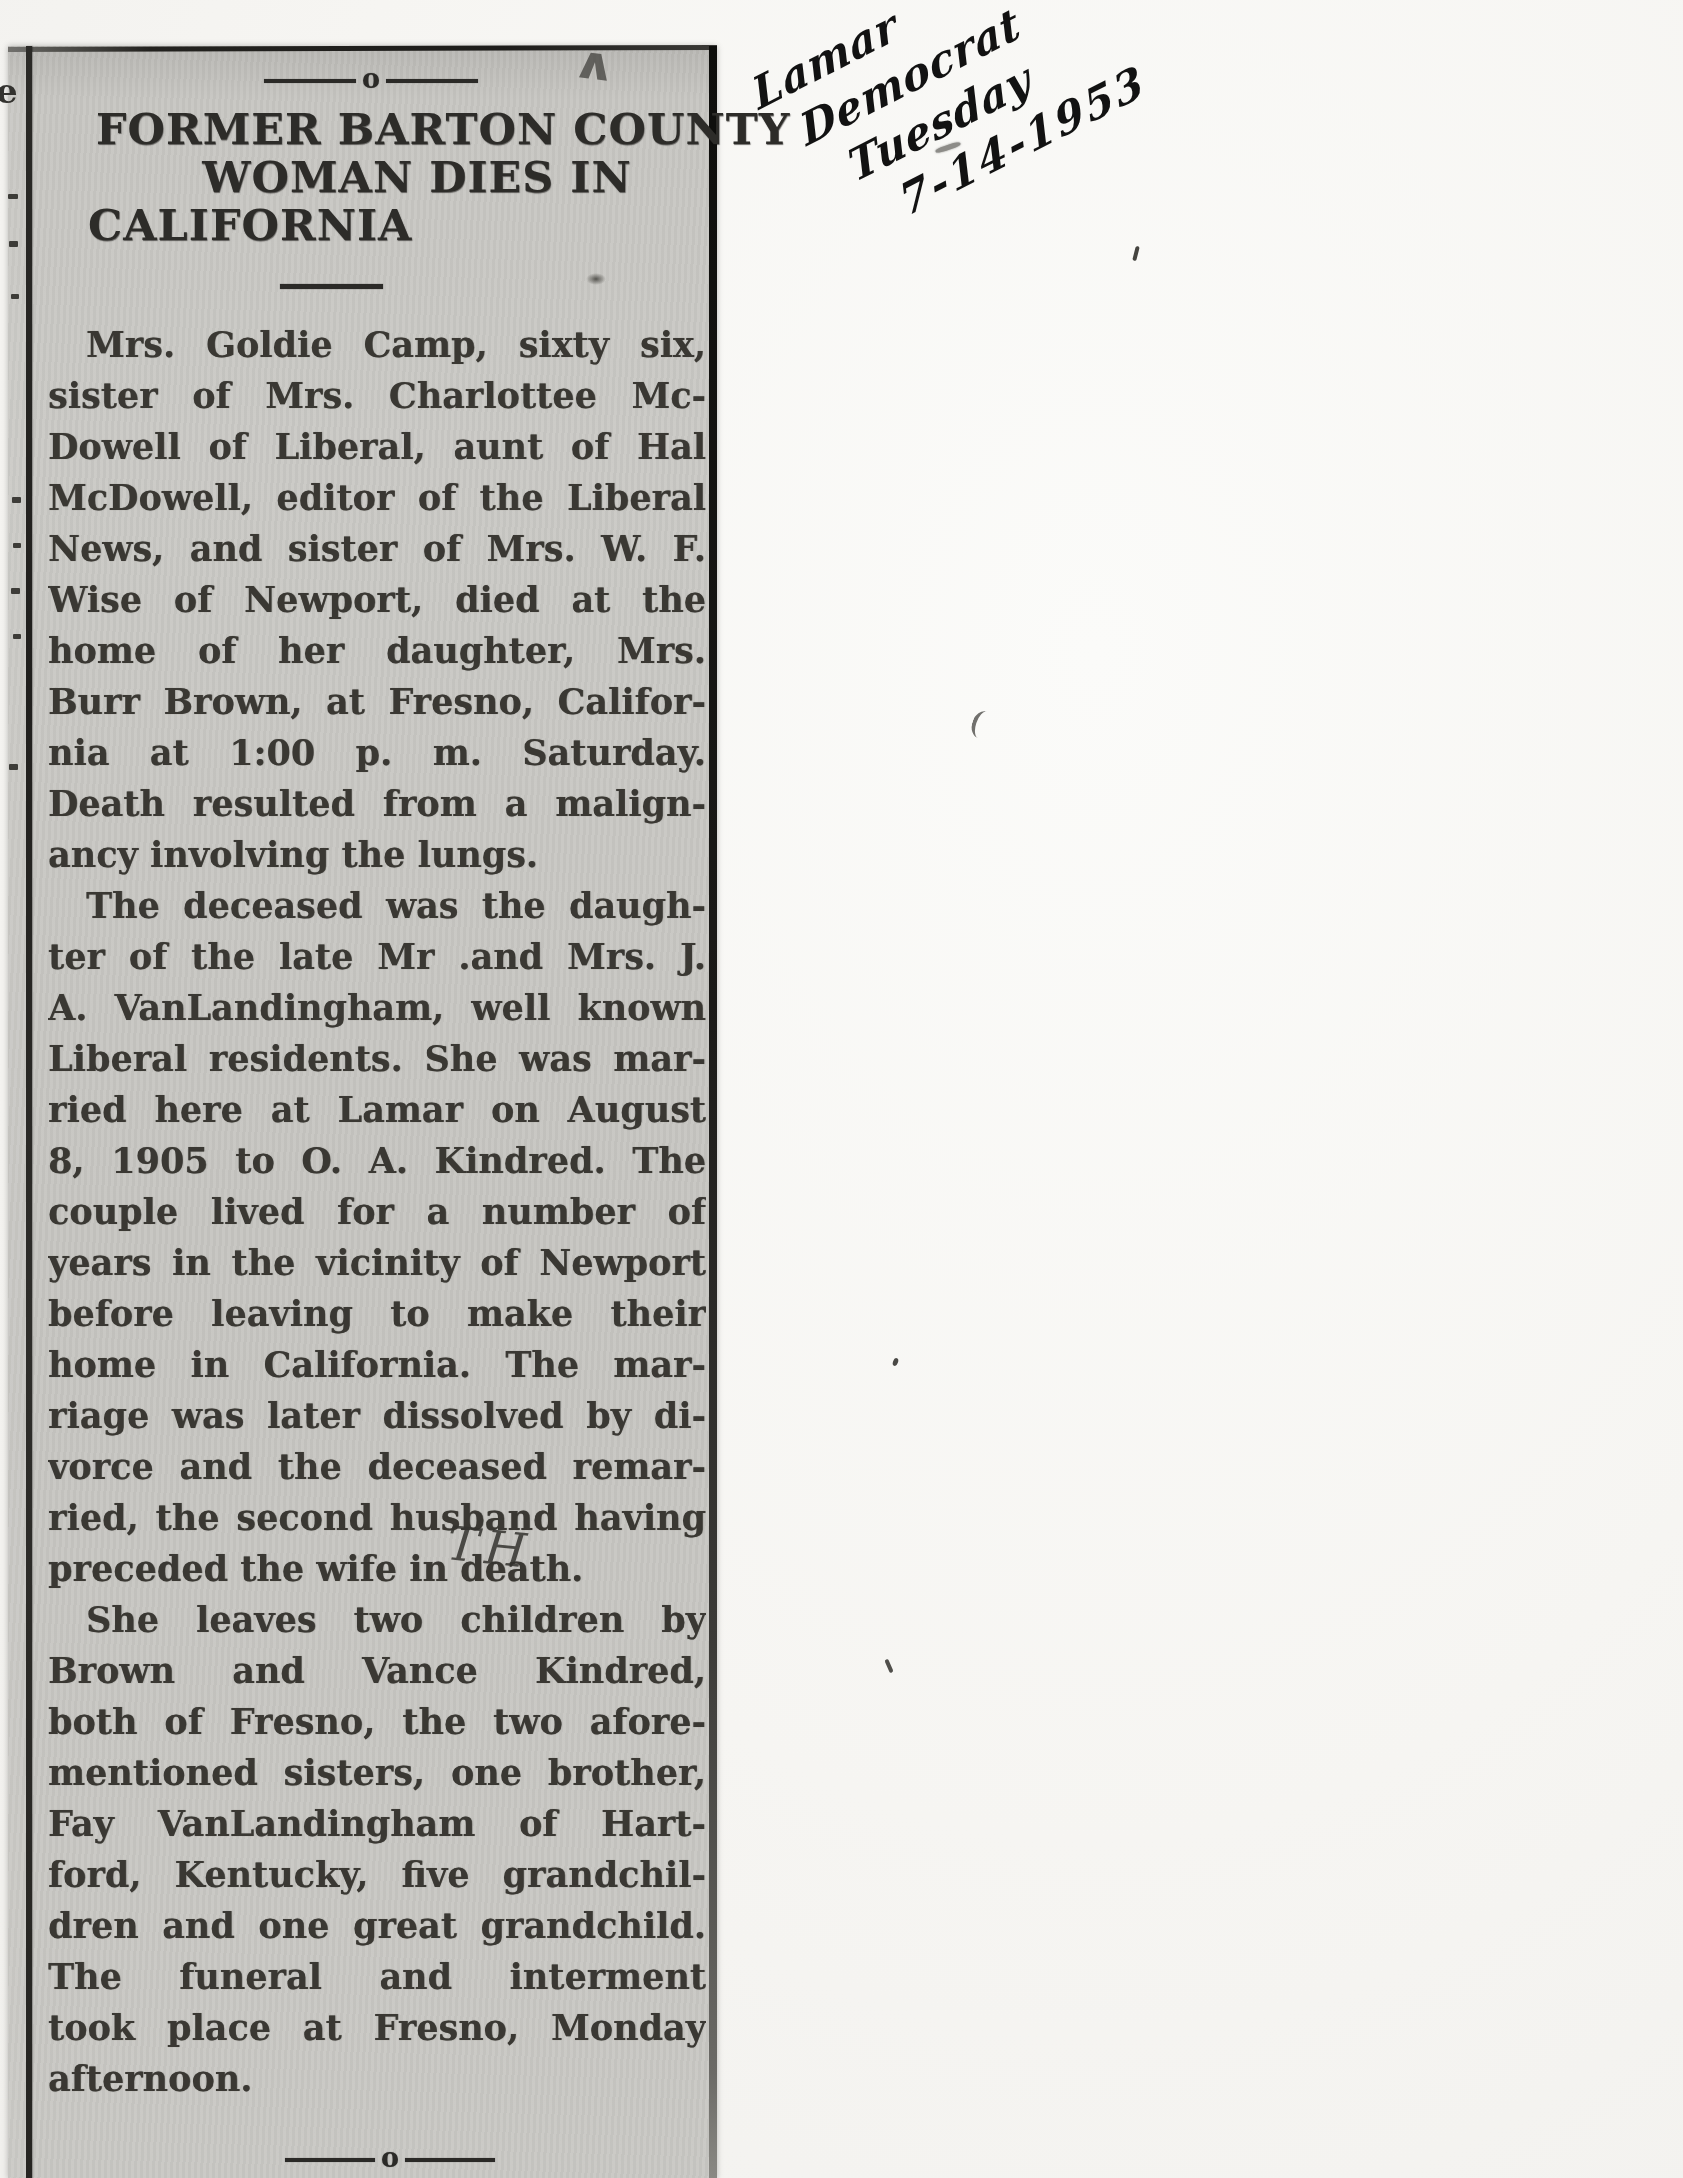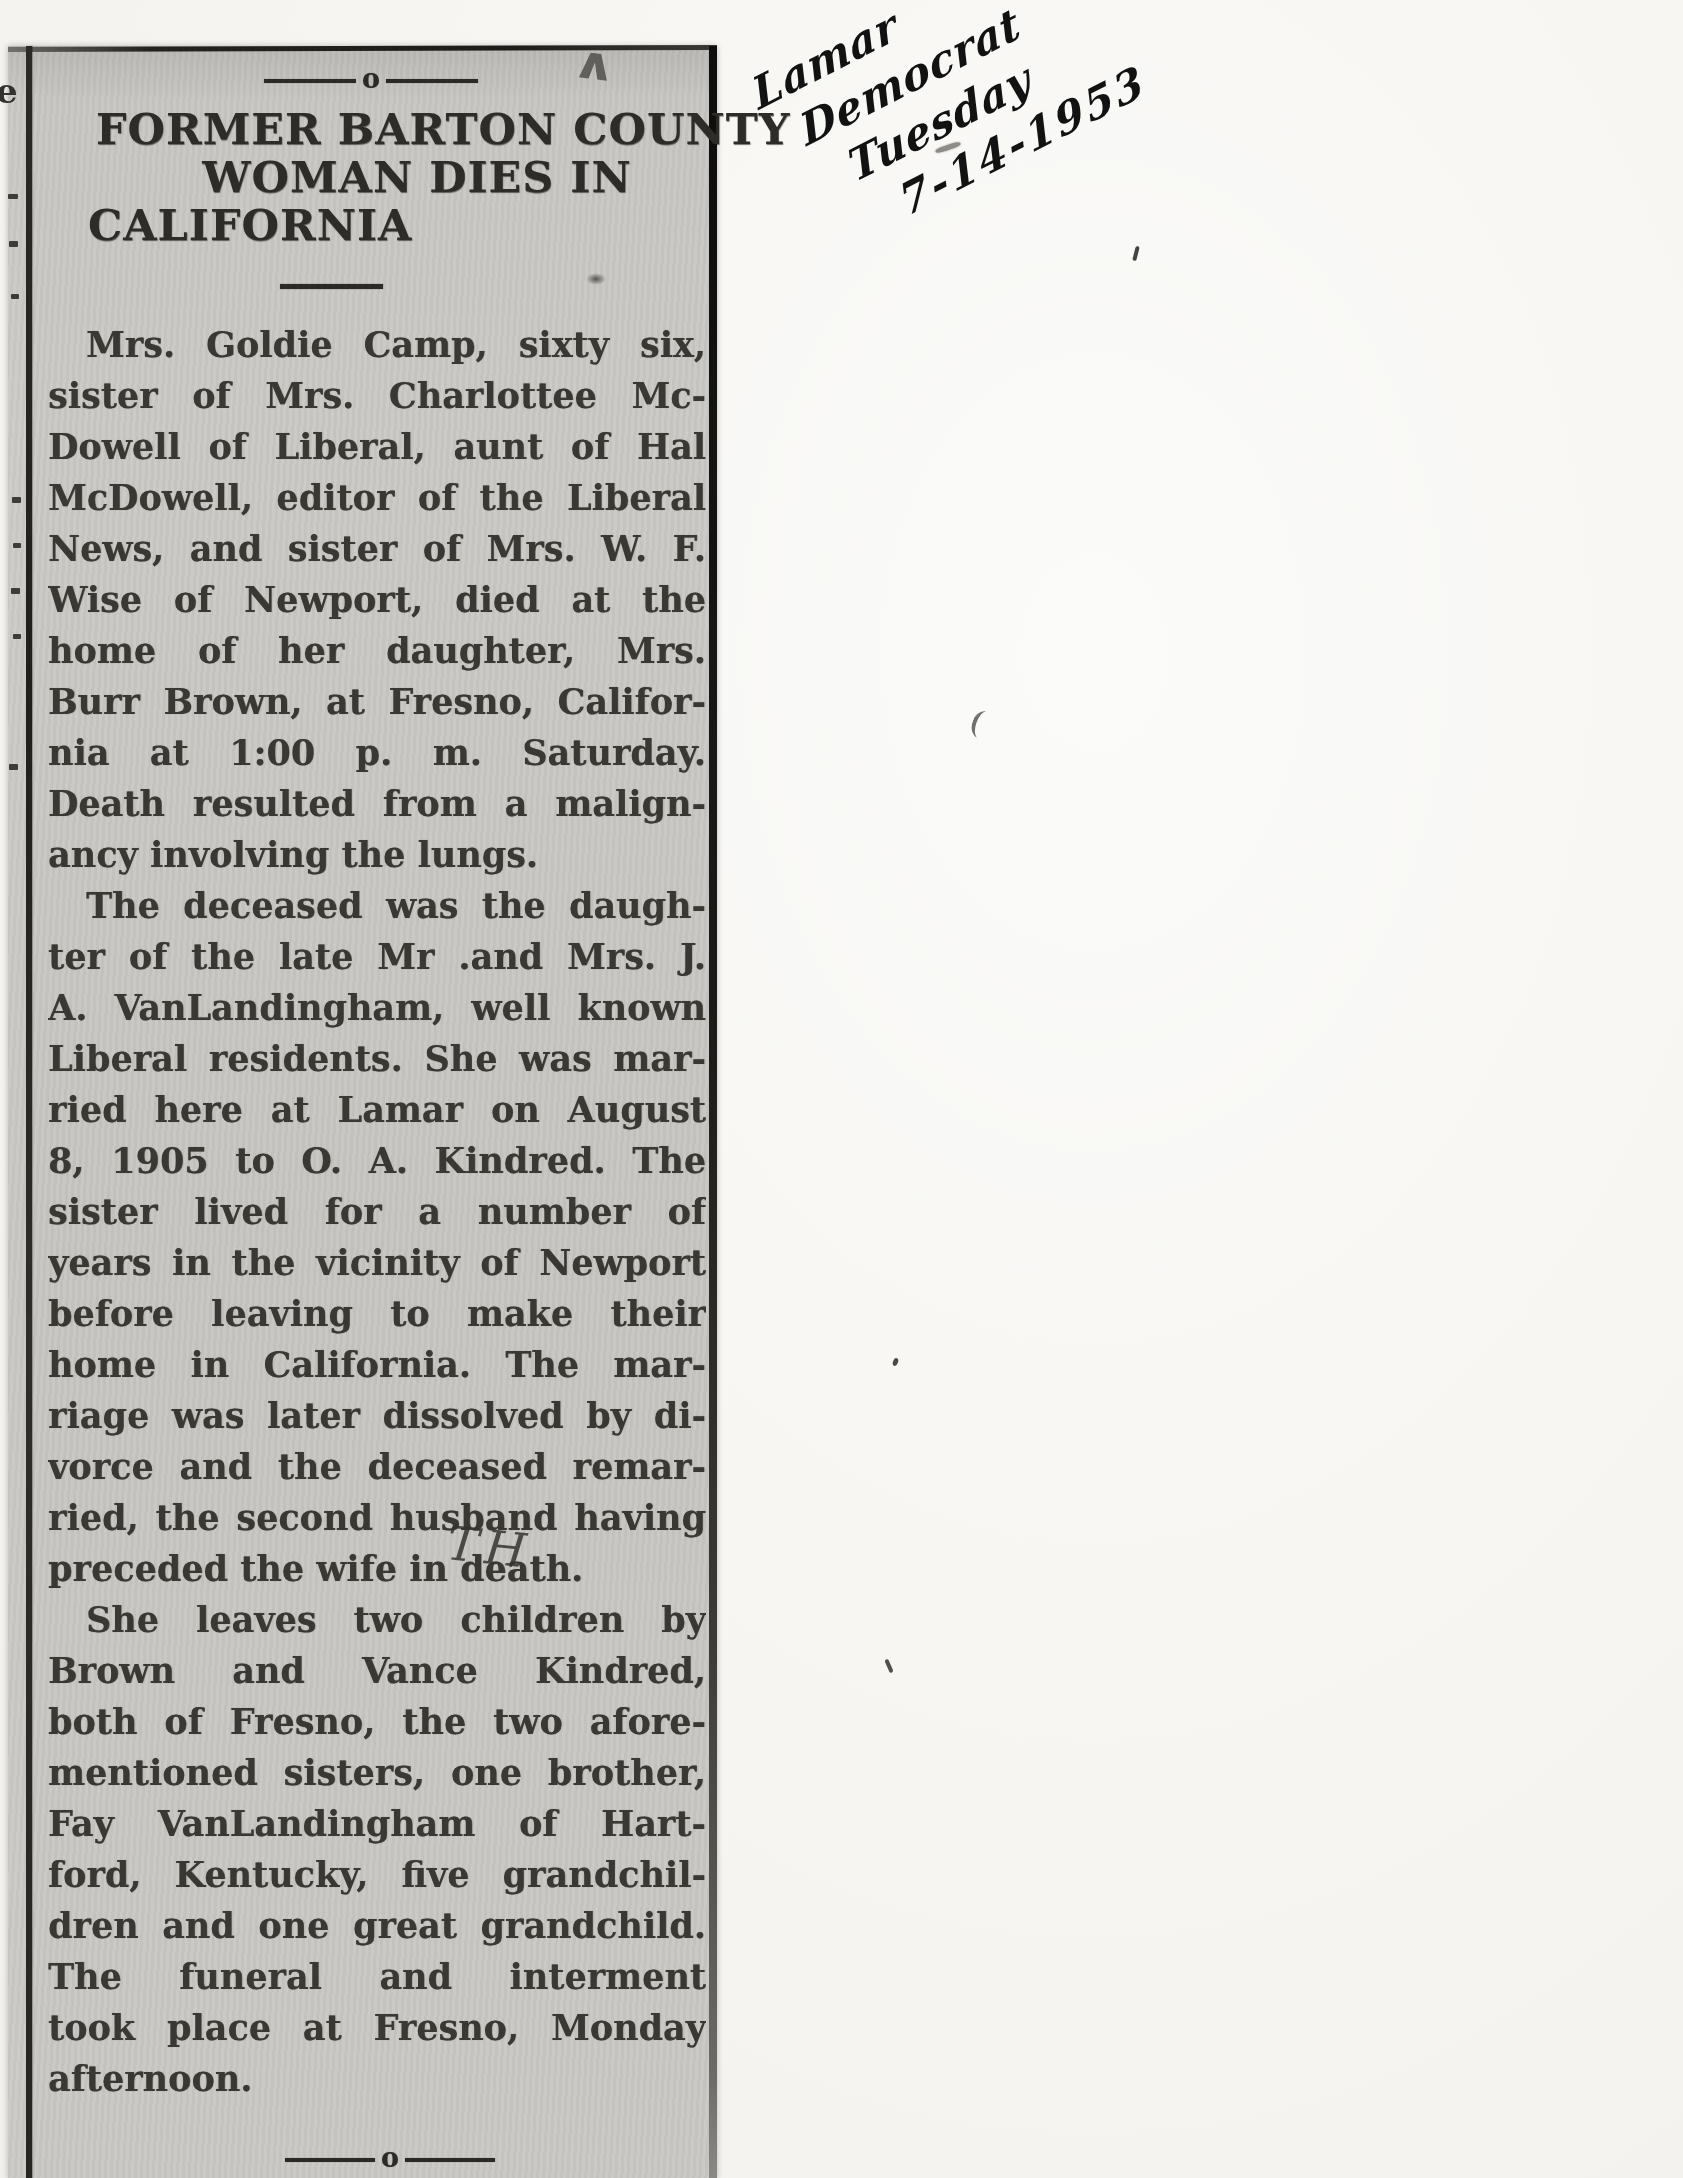--- a/index.html
+++ b/index.html
@@ -133,21 +133,21 @@
           <div class="line">Death resulted from a malign-</div>
           <div class="line">ancy involving the lungs.</div>
         </div>
       <div class="para">
           <div class="line">The deceased was the daugh-</div>
           <div class="line">ter of the late Mr .and Mrs. J.</div>
           <div class="line">A. VanLandingham, well known</div>
           <div class="line">Liberal residents. She was mar-</div>
           <div class="line">ried here at Lamar on August</div>
           <div class="line">8, 1905 to O. A. Kindred. The</div>
-          <div class="line">sister lived for a number of</div>
+          <div class="line">couple lived for a number of</div>
           <div class="line">years in the vicinity of Newport</div>
           <div class="line">before leaving to make their</div>
           <div class="line">home in California. The mar-</div>
           <div class="line">riage was later dissolved by di-</div>
           <div class="line">vorce and the deceased remar-</div>
           <div class="line">ried, the second husband having</div>
           <div class="line">preceded the wife in death.</div>
         </div>
       <div class="para">
           <div class="line">She leaves two children by</div>

